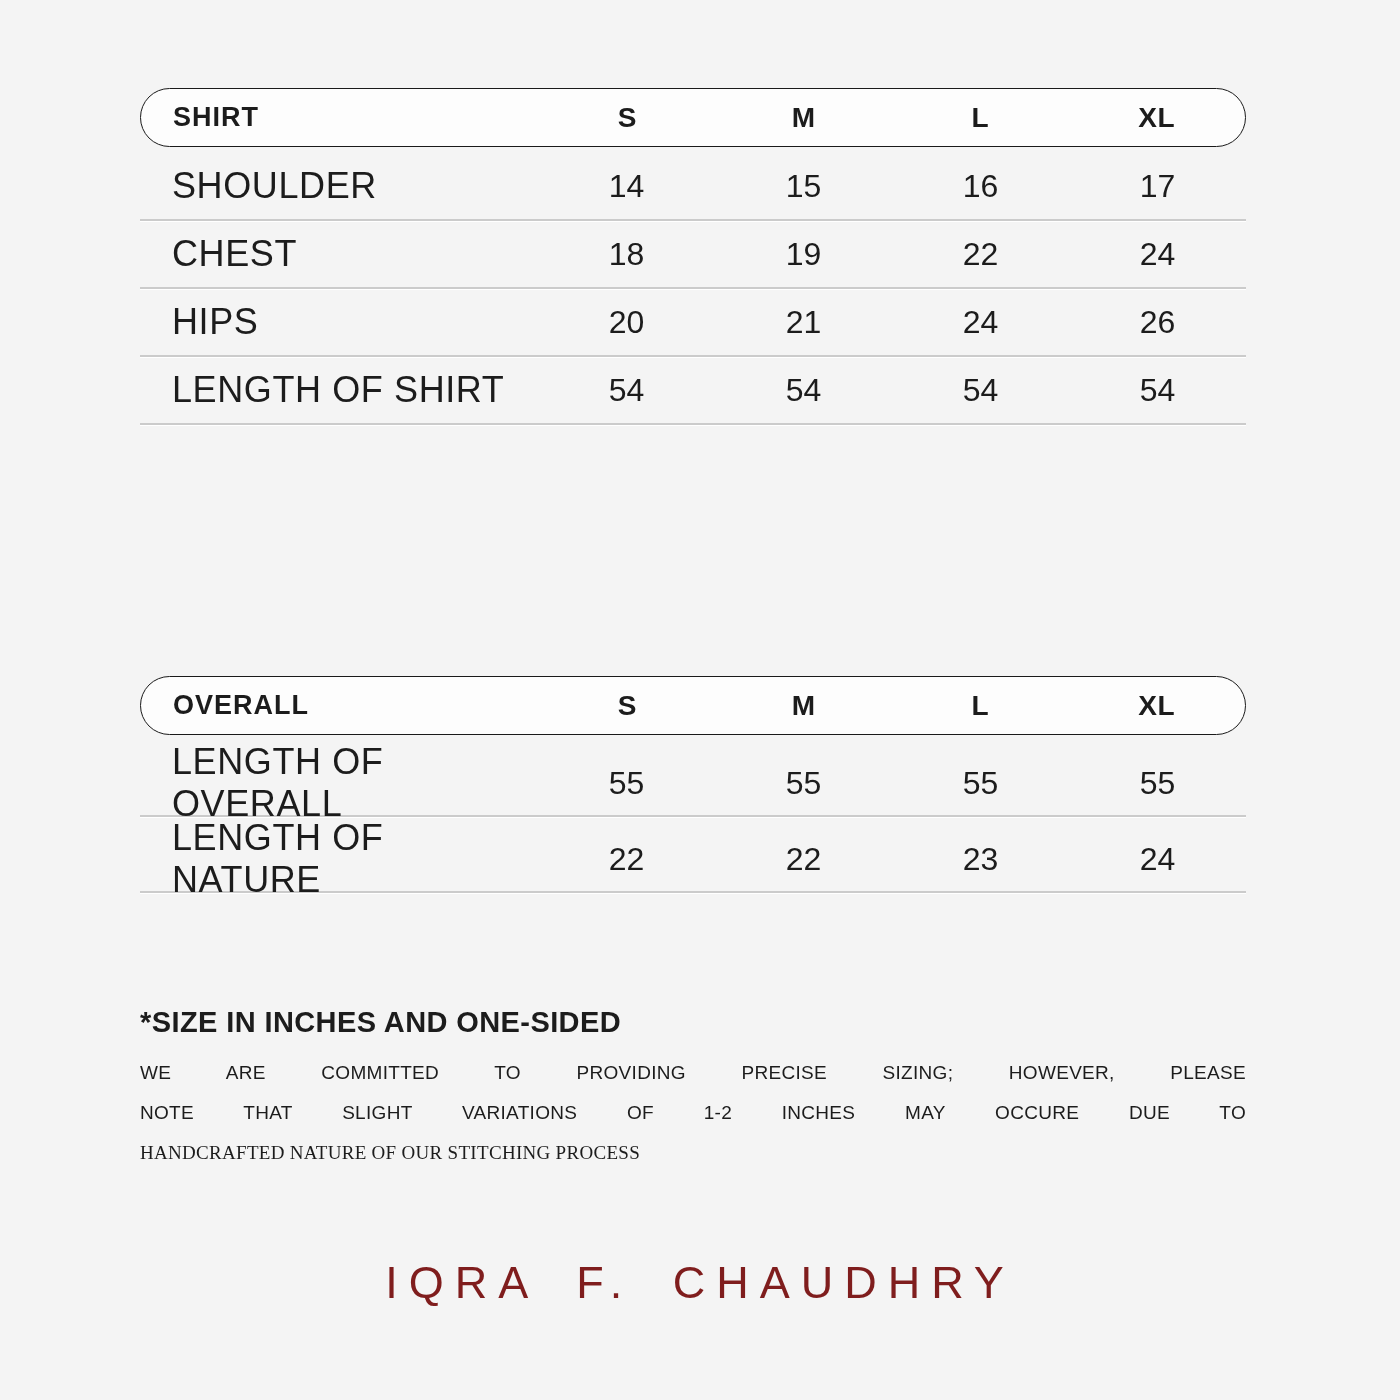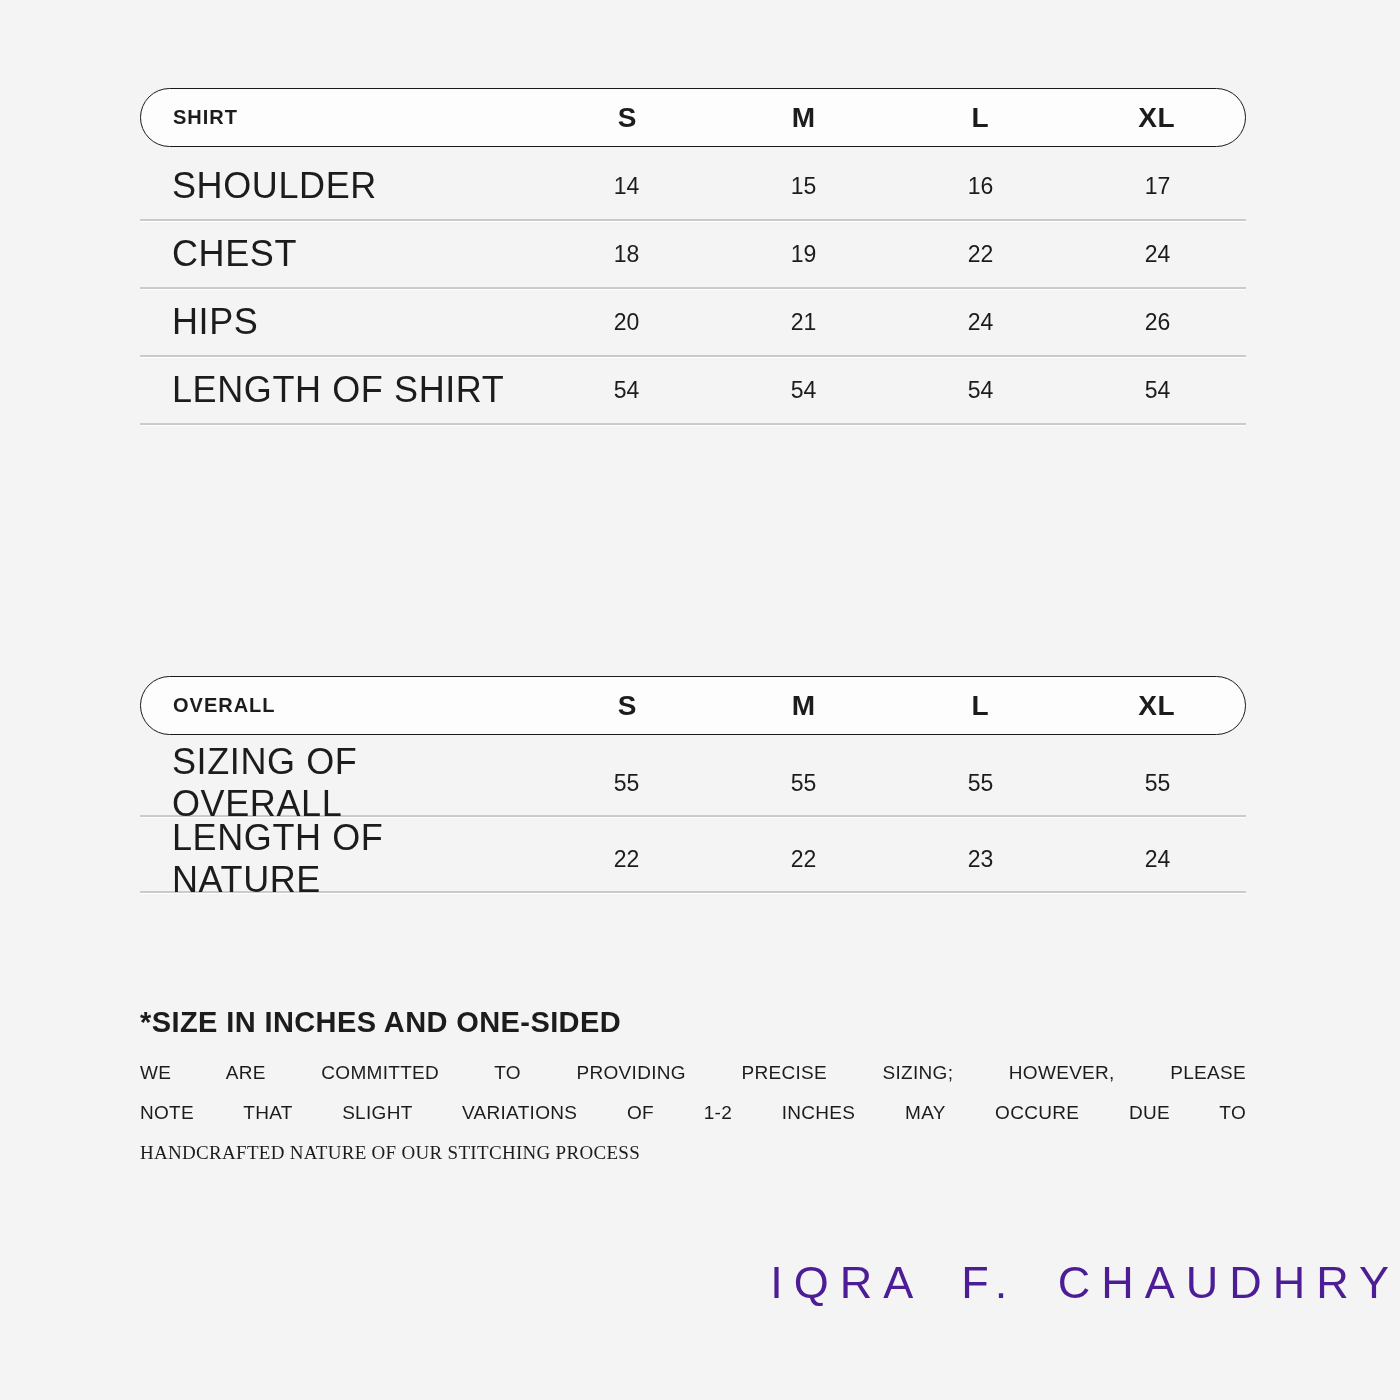--- a/index.html
+++ b/index.html
@@ -30,21 +30,21 @@
     border: 1.5px solid #1a1a1a;
     border-radius: 30px;
     background: #fdfdfd;
     display: grid;
     grid-template-columns: 398px 1fr 1fr 1fr 1fr;
     align-items: center;
   }
   .pill-header .pill-label {
     padding-left: 32px;
     font-weight: 700;
-    font-size: 20px;
+    font-size: 27px;
     letter-spacing: 1px;
   }
   .pill-header .col-head {
     text-align: center;
     font-weight: 600;
     font-size: 28px;
     letter-spacing: 0.5px;
   }
 
   .rows { margin-top: 6px; }
@@ -57,21 +57,21 @@
   }
   #table-shirt   .t-row { height: 66px; }
   #table-overall .t-row { height: 74px; }
   .t-row .row-label {
     padding-left: 32px;
     font-size: 36px;
     letter-spacing: 0.6px;
   }
   .t-row .cell {
     text-align: center;
-    font-size: 23px;
+    font-size: 32px;
     font-weight: 400;
   }
 
   .disclaimer {
     position: absolute;
     left: 140px;
     top: 1006px;
     width: 1106px;
   }
   .disclaimer-heading {
@@ -92,26 +92,26 @@
     text-align-last: left;
     font-family: Liberation Serif, serif;
     -moz-text-align-last: left;
   }
 
   .brand {
     position: absolute;
     left: 0;
     top: 1257px;
     width: 100%;
-    text-align: right;
+    text-align: center;
     font-size: 45px;
     font-weight: 200;
     letter-spacing: 11px;
     word-spacing: 16px;
-    color: #4c1d95;
+    color: #7f1d1d;
     white-space: nowrap;
   }
 </style>
 </head>
 <body>
 
 <div class="size-table" id="table-shirt">
   <div class="pill-header">
     <div class="pill-label">SHIRT</div>
     <div class="col-head">S</div>
@@ -154,21 +154,21 @@
 <div class="size-table" id="table-overall">
   <div class="pill-header">
     <div class="pill-label">OVERALL</div>
     <div class="col-head">S</div>
     <div class="col-head">M</div>
     <div class="col-head">L</div>
     <div class="col-head">XL</div>
   </div>
   <div class="rows">
     <div class="t-row">
-      <div class="row-label">SIZING OF OVERALL</div>
+      <div class="row-label">LENGTH OF OVERALL</div>
       <div class="cell">55</div>
       <div class="cell">55</div>
       <div class="cell">55</div>
       <div class="cell">55</div>
     </div>
     <div class="t-row">
       <div class="row-label">LENGTH OF NATURE</div>
       <div class="cell">22</div>
       <div class="cell">22</div>
       <div class="cell">23</div>

